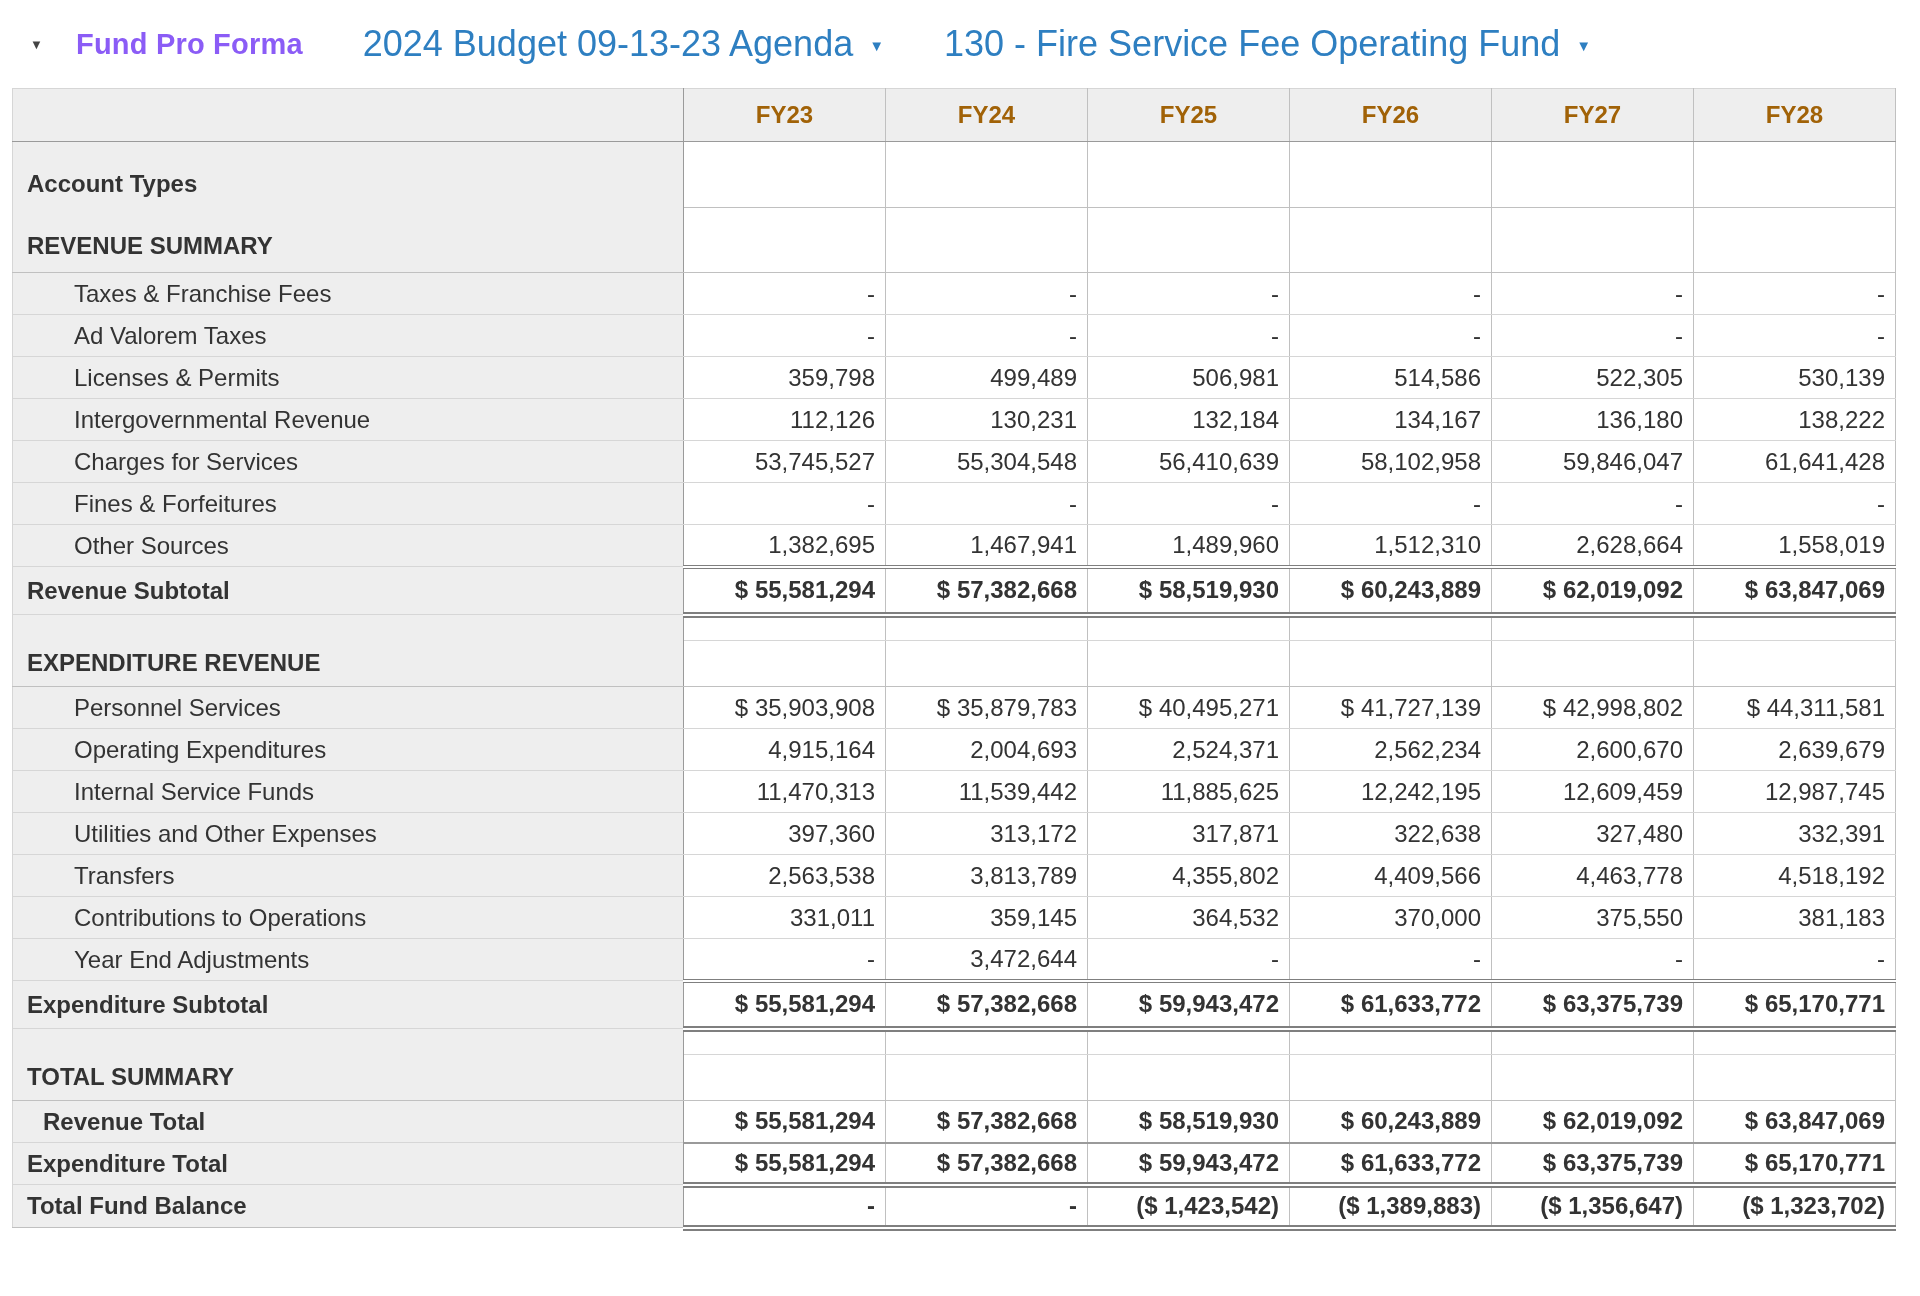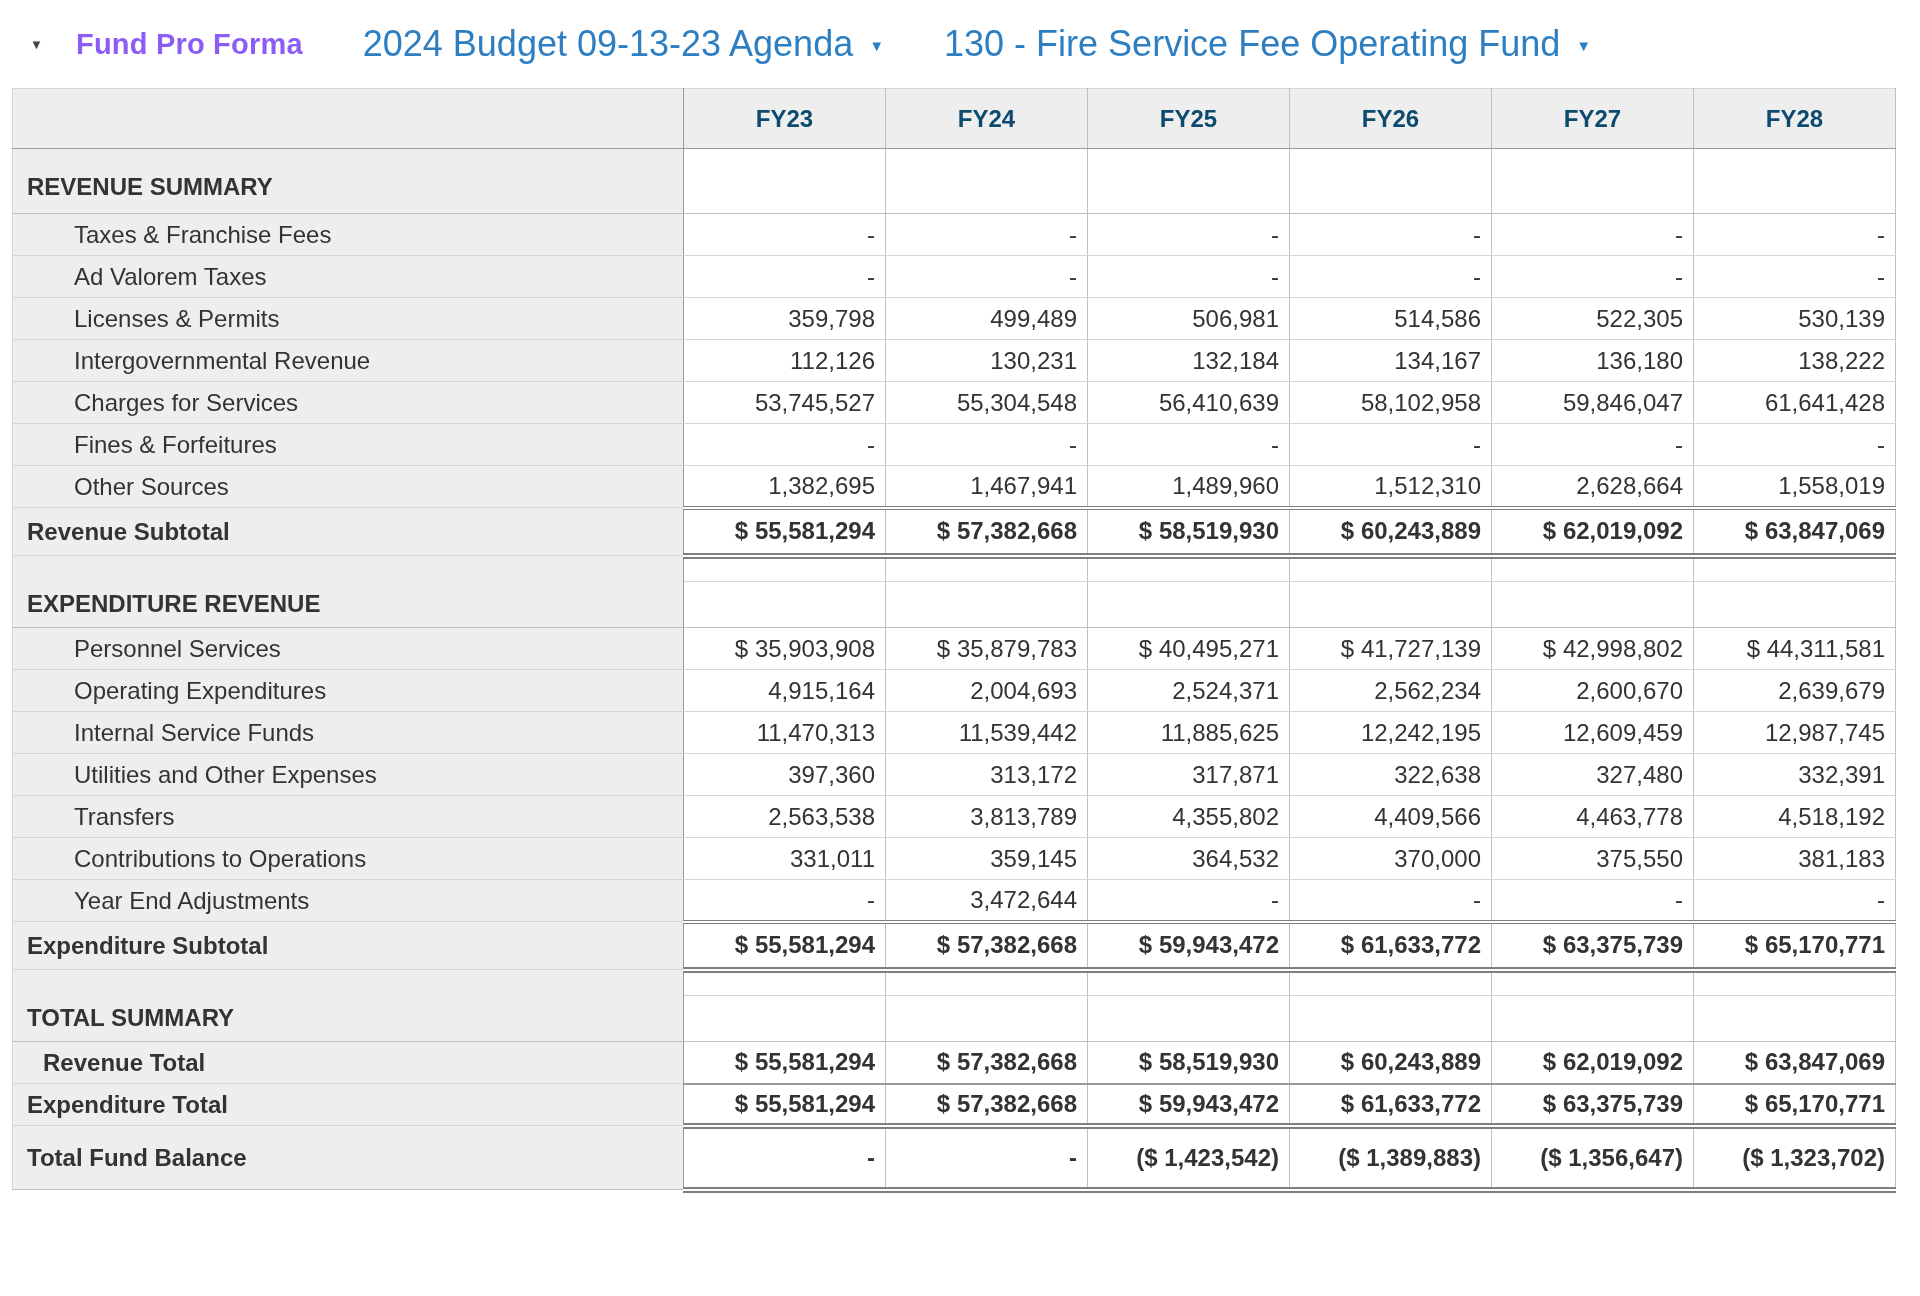--- a/index.html
+++ b/index.html
@@ -24,22 +24,22 @@
   .dd .dd-label{font-size:36px;margin-left:22px;}
   .dd .caret{font-size:15px;margin-left:16px;position:relative;top:1px;}
 
   
   table{border-collapse:collapse;table-layout:fixed;margin-left:12px;
         border-top:1px solid var(--grid-light);border-left:1px solid var(--grid-light);}
   col.c-label{width:671px;}
   col.c-data{width:202px;}
   th,td{font-size:24px;overflow:hidden;white-space:nowrap;}
 
-  thead th{height:60px;background:var(--header-bg);font-weight:bold;text-align:center;
-           border-right:1px solid var(--grid-mid);border-bottom:1px solid var(--grid-dark);color:#0c4a6e;}
+  thead th{height:53px;background:var(--header-bg);font-weight:bold;text-align:center;
+           border-right:1px solid var(--grid-mid);border-bottom:1px solid var(--grid-dark);color:#a16207;}
   thead th.label-head{border-right:1px solid var(--grid-dark);}
 
   td.label-cell{background:var(--label-bg);text-align:left;padding-left:14px;
                 border-right:1px solid var(--grid-dark);border-bottom:1px solid var(--grid-light);}
   td.value-cell{background:#ffffff;text-align:right;padding-right:10px;
                 border-right:1px solid var(--grid-mid);border-bottom:1px solid var(--grid-light);}
 
   
   tr.r-account td{height:66px;vertical-align:bottom;padding-bottom:10px;}
   tr.r-account td.label-cell{font-weight:bold;border-bottom:none;}
@@ -64,21 +64,21 @@
   tr.r-spacer td.label-cell{border-bottom:none;}
 
   tr.r-total td{height:42px;vertical-align:middle;font-weight:bold;}
   tr.r-total td.label-cell{padding-left:30px;}
   tr.r-total td.value-cell{border-bottom:2px solid var(--grid-dark);}
 
   tr.r-totaldbl td{height:42px;vertical-align:middle;font-weight:bold;}
   tr.r-totaldbl td.label-cell{padding-left:14px;}
   tr.r-totaldbl td.value-cell{border-bottom:6px double var(--double-line);}
 
-  tr.r-grand td{height:64px;vertical-align:middle;font-weight:bold;}
+  tr.r-grand td{height:43px;vertical-align:middle;font-weight:bold;}
   tr.r-grand td.label-cell{border-bottom:1px solid var(--grid-mid);}
   tr.r-grand td.value-cell{border-bottom:6px double var(--double-line);}
 </style>
 </head>
 <body>
 
 <div class="top-bar">
   <span class="collapse">▼</span>
   <span class="title">Fund Pro Forma</span>
   <a class="dd">
@@ -106,20 +106,29 @@
       <th class="label-head"></th>
     <th>FY23</th>
         <th>FY24</th>
         <th>FY25</th>
         <th>FY26</th>
         <th>FY27</th>
         <th>FY28</th>
       </tr>
   </thead>
   <tbody id="table-body">
+      <tr class="r-account">
+        <td class="label-cell">Account Types</td>
+        <td class="value-cell"></td>
+        <td class="value-cell"></td>
+        <td class="value-cell"></td>
+        <td class="value-cell"></td>
+        <td class="value-cell"></td>
+        <td class="value-cell"></td>
+      </tr>
       <tr class="r-sectiontall">
         <td class="label-cell">REVENUE SUMMARY</td>
         <td class="value-cell"></td>
         <td class="value-cell"></td>
         <td class="value-cell"></td>
         <td class="value-cell"></td>
         <td class="value-cell"></td>
         <td class="value-cell"></td>
       </tr>
       <tr class="r-item">

